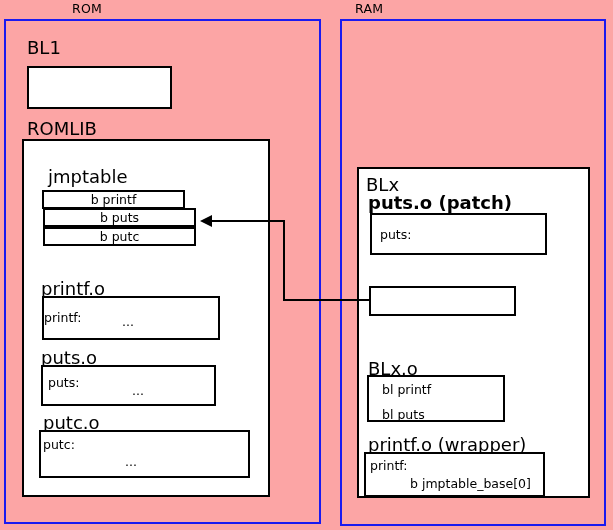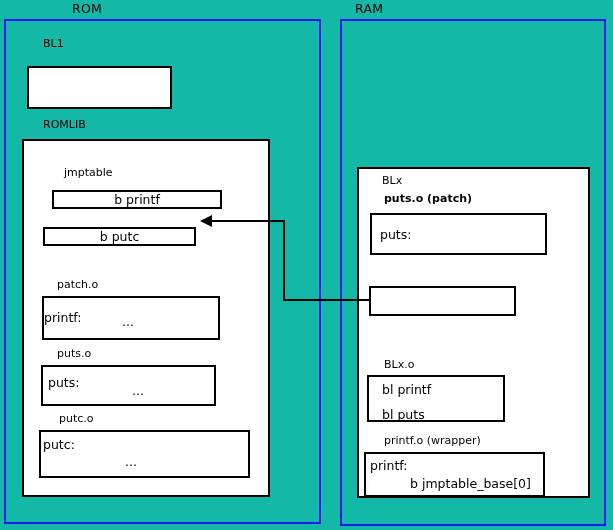--- a/index.html
+++ b/index.html
@@ -7,21 +7,21 @@
     padding: 0;
     background: #ffffff;
   }
   body {
     font-family: "DejaVu Sans", sans-serif;
   }
   #diagram {
     position: relative;
     width: 613px;
     height: 530px;
-    background: #14b8a6;
+    background: #fca5a5;
     overflow: hidden;
   }
 
   
   .region {
     position: absolute;
     border: 2px solid #1a1af0;
     background: transparent;
     box-sizing: border-box;
   }
@@ -35,24 +35,23 @@
 
   
   .box {
     position: absolute;
     border: 2px solid #000;
     background: #ffffff;
     box-sizing: border-box;
   }
   .box-label {
     position: absolute;
-    font-size: 11px;
+    font-size: 18px;
     color: #000;
     white-space: nowrap;
-    margin-left: 16px;
   }
   .box-text {
     position: absolute;
     font-size: 12.5px;
     color: #000;
     white-space: pre;
   }
 
   
   .jmprow {
@@ -91,24 +90,25 @@
 
   <div class="box-label" style="left:27px; top:37px;">BL1</div>
   <div class="box" style="left:27px; top:66px; width:145px; height:43px;">
     <div class="box-text" style="left:8px; top:6px;"></div>
   </div>
 
   <div class="box-label" style="left:27px; top:118px;">ROMLIB</div>
   <div class="box" style="left:22px; top:139px; width:248px; height:358px;"></div>
 
   <div class="box-label" style="left:48px; top:166px;">jmptable</div>
-  <div class="jmprow" style="left:52px; top:190px; width:170px; height:19px;">b printf</div>
+  <div class="jmprow" style="left:42px; top:190px; width:143px; height:19px;">b printf</div>
+  <div class="jmprow" style="left:43px; top:208px; width:153px; height:19px;">b puts</div>
   <div class="jmprow" style="left:43px; top:227px; width:153px; height:19px;">b putc</div>
 
-  <div class="box-label" style="left:41px; top:278px;">patch.o</div>
+  <div class="box-label" style="left:41px; top:278px;">printf.o</div>
   <div class="box" style="left:42px; top:296px; width:178px; height:44px;">
     <div class="box-text" style="left:0px; top:12px;">printf:</div>
     <div class="box-text" style="left:78px; top:16px;">...</div>
   </div>
 
   <div class="box-label" style="left:41px; top:347px;">puts.o</div>
   <div class="box" style="left:41px; top:365px; width:175px; height:41px;">
     <div class="box-text" style="left:5px; top:8px;">puts:</div>
     <div class="box-text" style="left:89px; top:16px;">...</div>
   </div>

